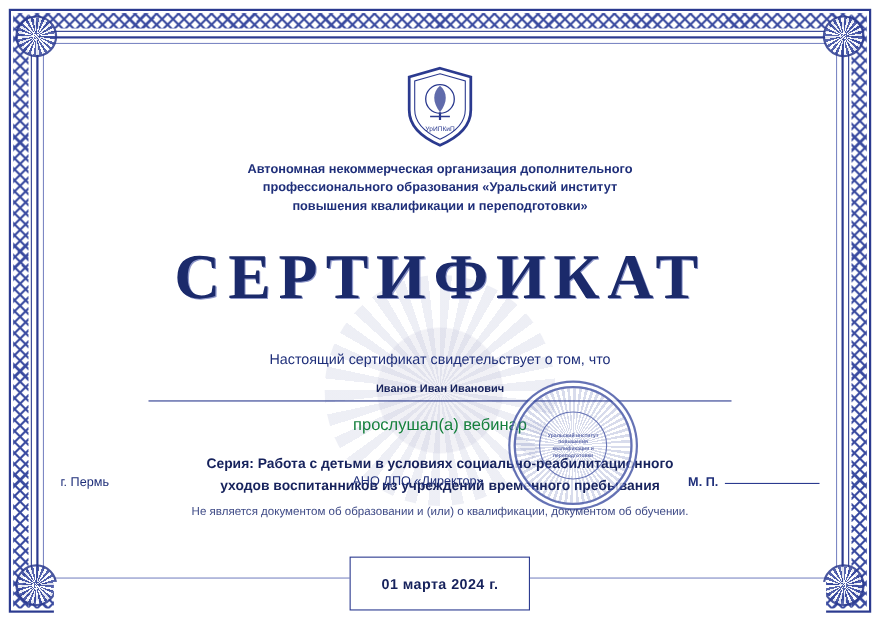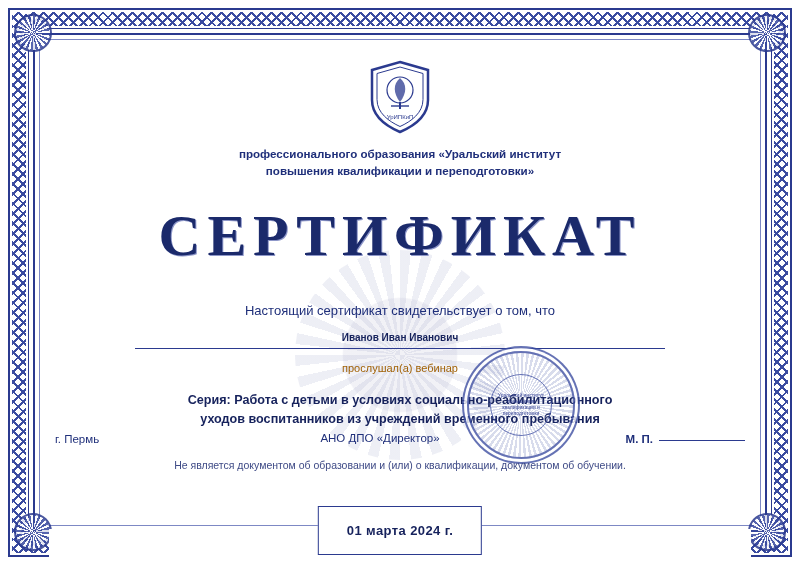--- a/index.html
+++ b/index.html
@@ -142,22 +142,22 @@
   .name {
     font-size: 10px;
     font-weight: bold;
     color: #16225c;
     padding-bottom: 5px;
     border-bottom: 1.5px solid #2b3a8f;
   }
 
   .listened {
     margin-top: 13px;
-    font-size: 11px;
-    color: #a16207;
+    font-size: 15px;
+    color: #15803d;
   }
 
   .course {
     margin: 17px auto 0;
     max-width: 470px;
     font-size: 12.6px;
     font-weight: bold;
     line-height: 1.55;
     color: #16225c;
   }
@@ -267,20 +267,21 @@
         <path d="M31 7 L54 13.5 V39.5 C54 53 42 61.5 31 66.5 C20 61.5 8 53 8 39.5 V13.5 Z" fill="#ffffff" stroke="#2b3a8f" stroke-width="1"></path>
         <circle cx="31" cy="30" r="13" fill="none" stroke="#2b3a8f" stroke-width="1.2"></circle>
         <path d="M31 18 C24 24 24 33 31 42 C38 33 38 24 31 18 Z" fill="#2b3a8f" opacity=".75"></path>
         <path d="M31 42 V49" stroke="#2b3a8f" stroke-width="2"></path>
         <path d="M22 46 H40" stroke="#2b3a8f" stroke-width="1.4"></path>
         <text x="31" y="59" font-size="6" fill="#2b3a8f" text-anchor="middle" font-family="Liberation Sans, sans-serif">УрИПКиП</text>
       </svg>
     </div>
 
     <div class="org">
+      <div>Автономная некоммерческая организация дополнительного</div>
       <div>профессионального образования «Уральский институт</div>
       <div>повышения квалификации и переподготовки»</div>
     </div>
 
     <div class="title">СЕРТИФИКАТ</div>
 
     <div class="subline">Настоящий сертификат свидетельствует о том, что</div>
 
     <div class="name-wrap">
       <div class="name">Иванов Иван Иванович</div>

